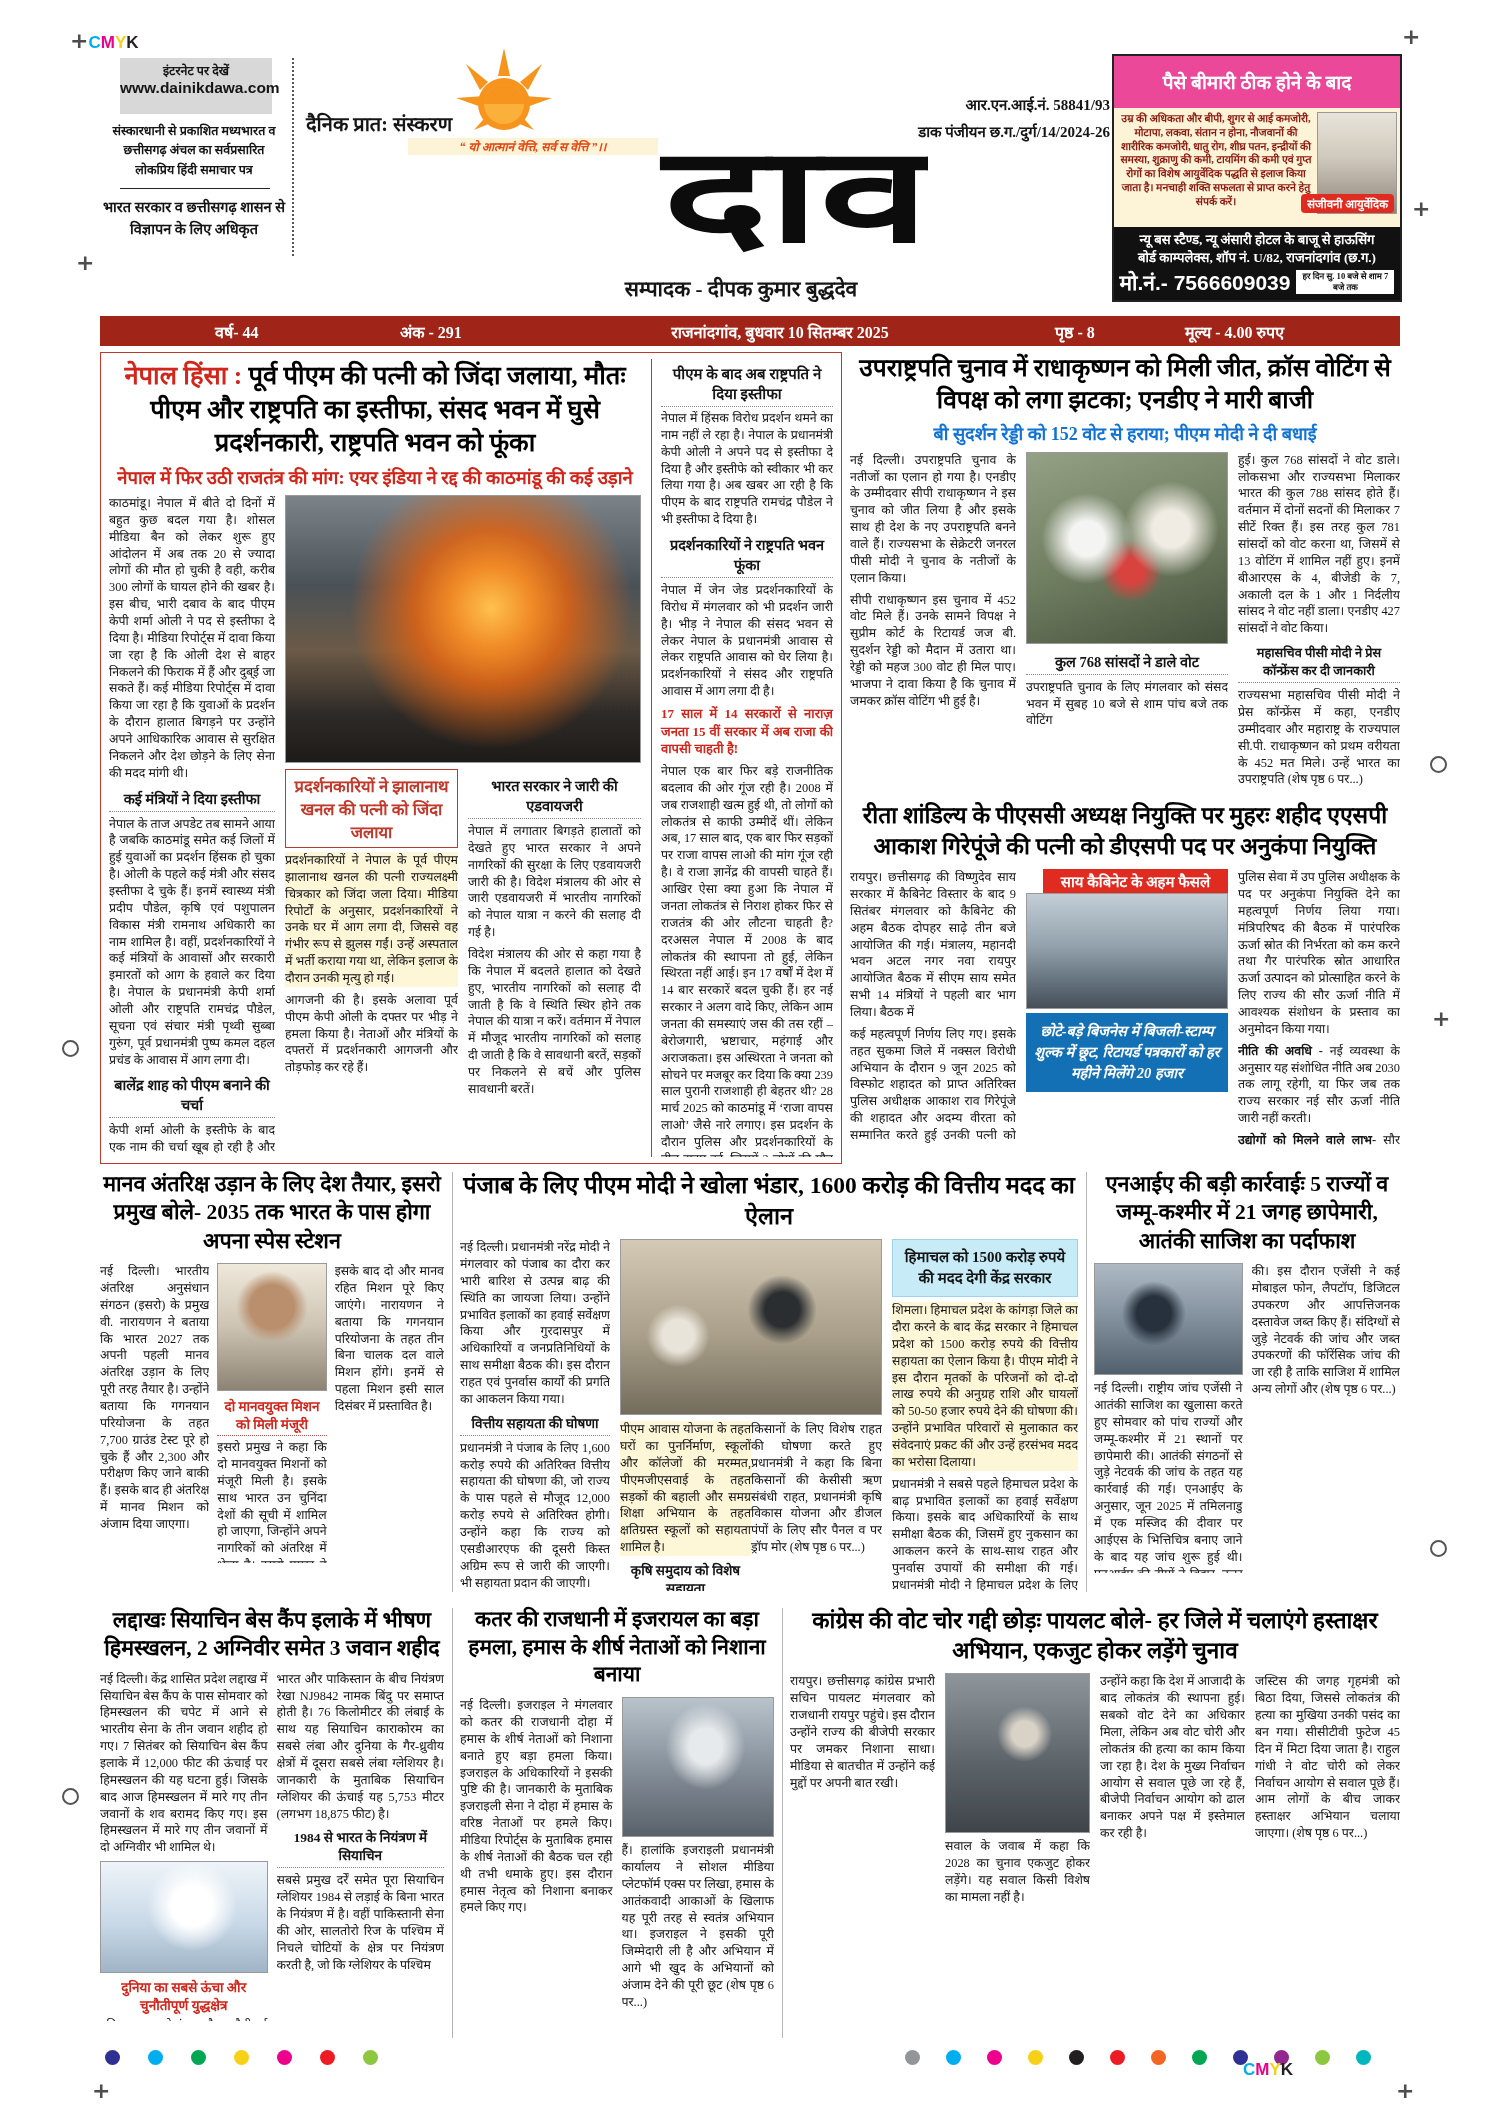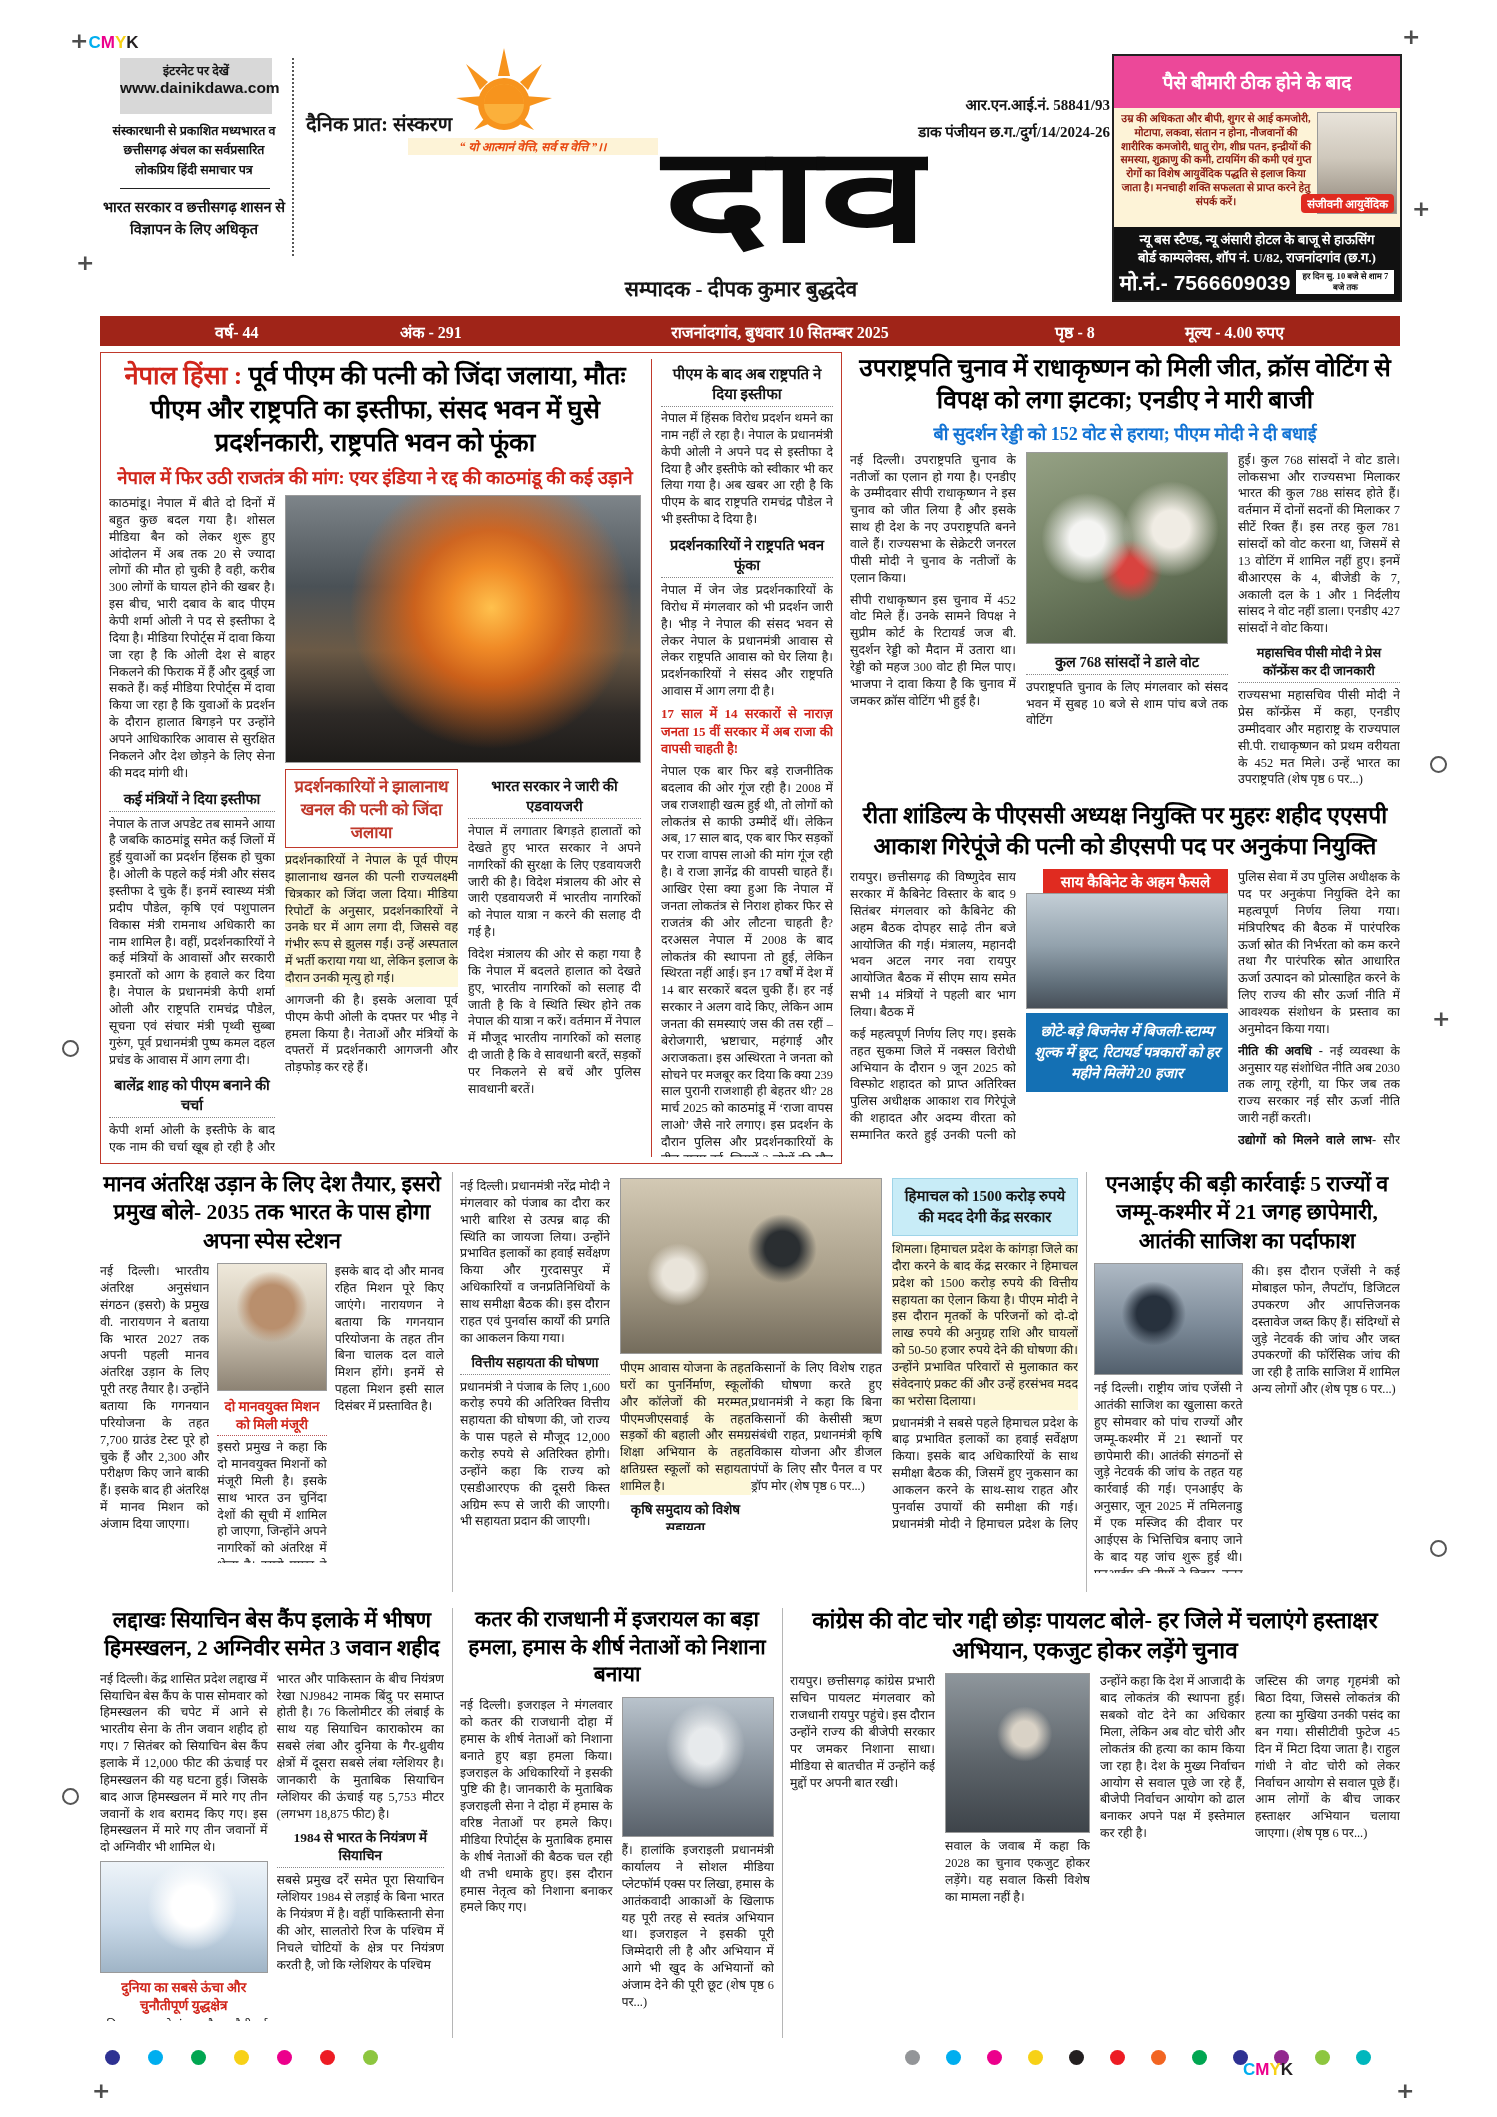--- a/index.html
+++ b/index.html
@@ -205,20 +205,21 @@
         <div class="subbold red" style="margin-top:6px;border-bottom:1px dotted #b55;padding-bottom:2px;">दो मानवयुक्त मिशन को मिली मंजूरी</div>
         <p class="p">इसरो प्रमुख ने कहा कि दो मानवयुक्त मिशनों को मंजूरी मिली है। इसके साथ भारत उन चुनिंदा देशों की सूची में शामिल हो जाएगा, जिन्होंने अपने नागरिकों को अंतरिक्ष में भेजा है। इसरो प्रमुख ने कहा कि इन मिशनों से (शेष पृष्ठ 6 पर...)</p>
       </div>
       <div class="col">
         <p class="p">इसके बाद दो और मानव रहित मिशन पूरे किए जाएंगे। नारायणन ने बताया कि गगनयान परियोजना के तहत तीन बिना चालक दल वाले मिशन होंगे। इनमें से पहला मिशन इसी साल दिसंबर में प्रस्तावित है।</p>
       </div>
     </div>
   </div>
 
   <div class="abs" style="left:460px;top:1170px;width:618px;height:424px;overflow:hidden;">
+    <div class="hl" style="font-size:23.5px;line-height:1.3;">पंजाब के लिए पीएम मोदी ने खोला भंडार, 1600 करोड़ की वित्तीय मदद का ऐलान</div>
     <div class="cols" style="margin-top:8px;height:352px;gap:10px;">
       <div class="col" style="flex:none;width:150px;">
         <p class="p">नई दिल्ली। प्रधानमंत्री नरेंद्र मोदी ने मंगलवार को पंजाब का दौरा कर भारी बारिश से उत्पन्न बाढ़ की स्थिति का जायजा लिया। उन्होंने प्रभावित इलाकों का हवाई सर्वेक्षण किया और गुरदासपुर में अधिकारियों व जनप्रतिनिधियों के साथ समीक्षा बैठक की। इस दौरान राहत एवं पुनर्वास कार्यों की प्रगति का आकलन किया गया।</p>
         <div class="sh" style="font-size:13.5px;">वित्तीय सहायता की घोषणा</div>
         <p class="p">प्रधानमंत्री ने पंजाब के लिए 1,600 करोड़ रुपये की अतिरिक्त वित्तीय सहायता की घोषणा की, जो राज्य के पास पहले से मौजूद 12,000 करोड़ रुपये से अतिरिक्त होगी। उन्होंने कहा कि राज्य को एसडीआरएफ की दूसरी किस्त अग्रिम रूप से जारी की जाएगी। भी सहायता प्रदान की जाएगी।</p>
 
       </div>
       <div class="col" style="flex:none;width:262px;">
         <div class="photo" style="height:176px;background:radial-gradient(circle at 22% 55%,#e9e4da 0 7%,rgba(0,0,0,0) 14%),radial-gradient(circle at 62% 40%,#2a2e31 0 9%,rgba(0,0,0,0) 18%),linear-gradient(180deg,#d3c9b4 0%,#a99f8a 55%,#746c5c 100%);"></div>
         <div style="display:flex;margin-top:6px;">

